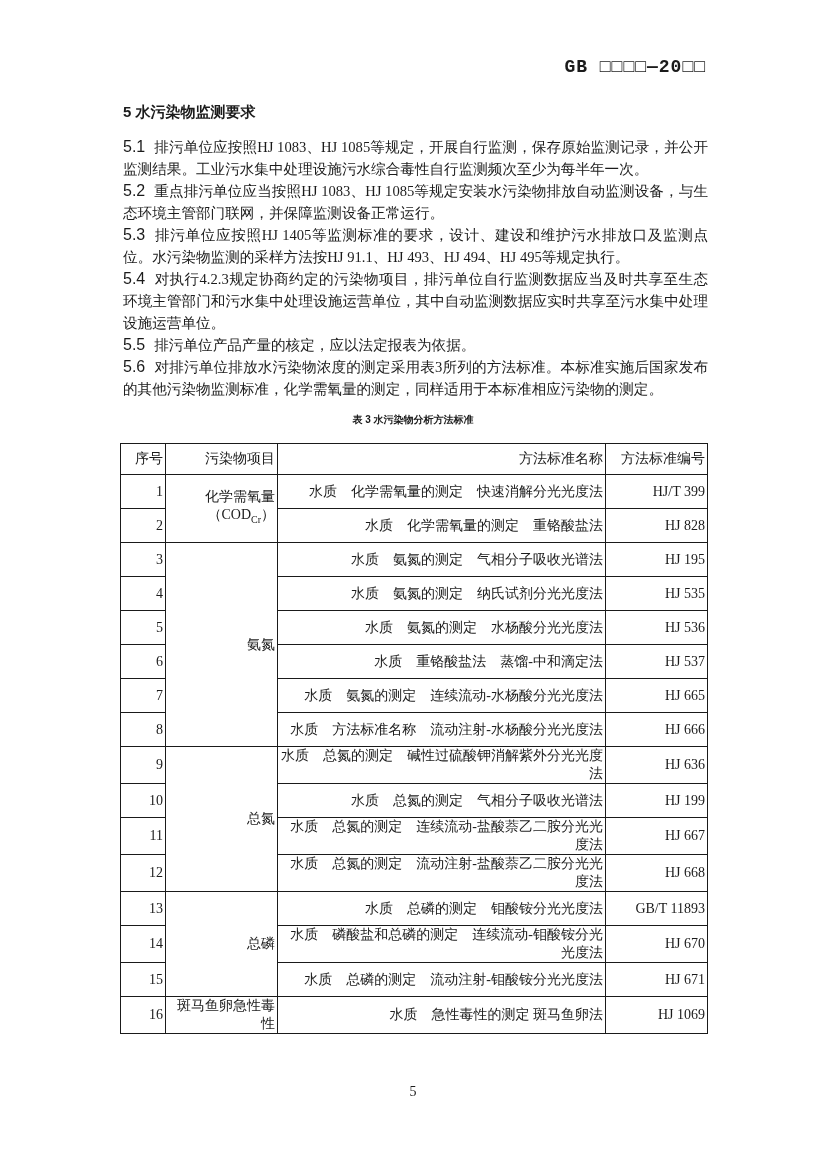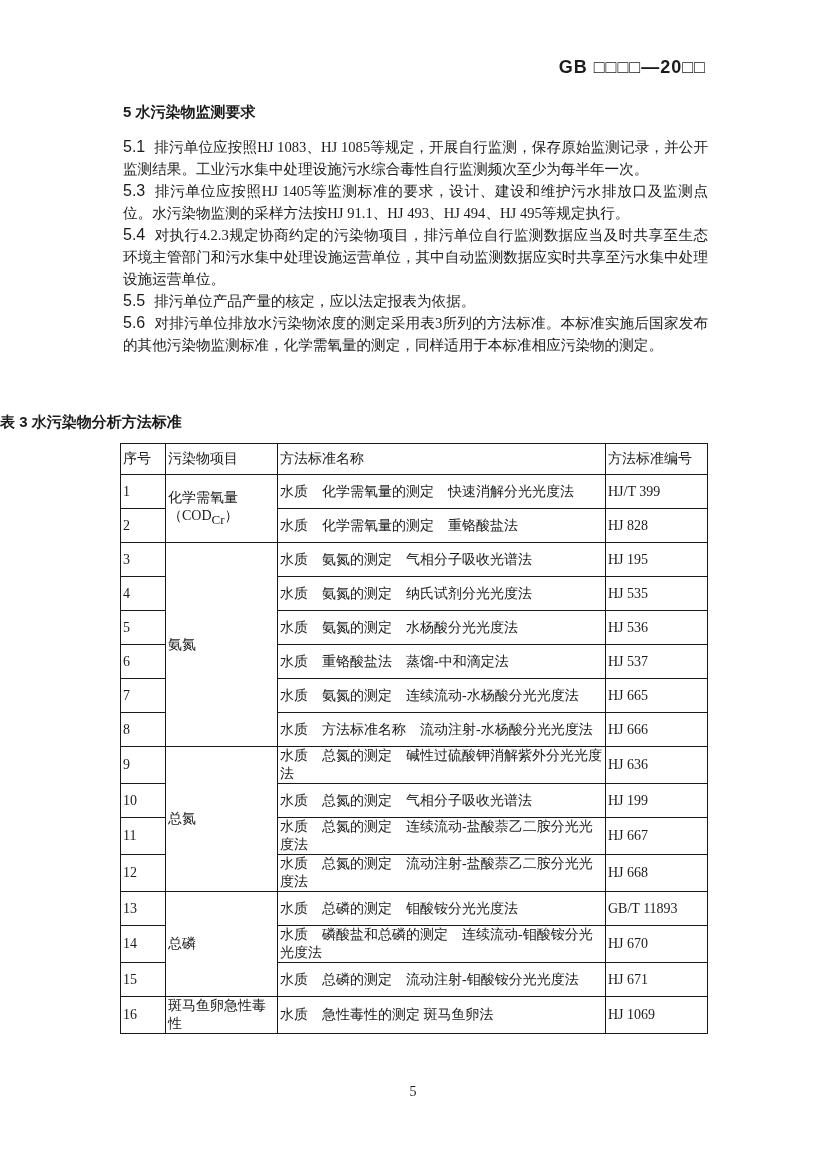--- a/index.html
+++ b/index.html
@@ -11,21 +11,21 @@
     margin: 0 auto;
     background: #ffffff;
     color: #1b1b1b;
     font-family: "Liberation Serif", "DejaVu Serif", serif;
     overflow: hidden;
   }
   .doc-header {
     position: absolute;
     top: 57px;
     right: 120px;
-    font-family: Liberation Sans, sans-serif;
+    font-family: Liberation Mono, monospace;
     font-weight: bold;
     font-size: 18px;
     letter-spacing: 1px;
   }
   .section-heading {
     position: absolute;
     top: 103px;
     left: 123px;
     font-family: "Liberation Sans", "DejaVu Sans", sans-serif;
     font-weight: bold;
@@ -46,70 +46,71 @@
   .clause-num {
     font-family: "Liberation Sans", "DejaVu Sans", sans-serif;
     font-size: 16px;
     margin-right: 9px;
   }
   .table-title {
     position: absolute;
     top: 413px;
     left: 0;
     width: 100%;
-    text-align: left;
+    text-align: center;
     font-family: "Liberation Sans", "DejaVu Sans", sans-serif;
     font-weight: bold;
-    font-size: 15px;
+    font-size: 10px;
   }
   table.methods {
     position: absolute;
     top: 443px;
     left: 120px;
     width: 587px;
     border-collapse: collapse;
     table-layout: fixed;
     font-size: 14px;
   }
   table.methods th, table.methods td {
     border: 1px solid #1a1a1a;
     font-weight: normal;
     vertical-align: middle;
-    text-align: left;
+    text-align: right;
     padding: 0 2px;
   }
   table.methods thead tr { height: 31px; }
   table.methods tbody tr { height: 34px; }
   col.c-no   { width: 45px; }
   col.c-pol  { width: 112px; }
   col.c-name { width: 328px; }
   col.c-code { width: 102px; }
   td.method { text-align: left; padding-left: 3px; padding-right: 3px; }
   td.pollutant { line-height: 18px; }
-  td.pollutant sub { font-size: 13px; vertical-align: sub; }
+  td.pollutant sub { font-size: 10px; vertical-align: sub; }
   .page-number {
     position: absolute;
     top: 1084px;
     left: 0;
     width: 100%;
     text-align: center;
     font-size: 14px;
   }
 </style>
 </head>
 <body>
 
 <div class="page">
 
   <div class="doc-header">GB □□□□—20□□</div>
 
   <div class="section-heading">5 水污染物监测要求</div>
 
   <div class="clauses">
     <p><span class="clause-num">5.1</span><span>排污单位应按照HJ 1083、HJ 1085等规定，开展自行监测，保存原始监测记录，并公开监测结果。工业污水集中处理设施污水综合毒性自行监测频次至少为每半年一次。</span></p>
+    <p><span class="clause-num">5.2</span><span>重点排污单位应当按照HJ 1083、HJ 1085等规定安装水污染物排放自动监测设备，与生态环境主管部门联网，并保障监测设备正常运行。</span></p>
     <p><span class="clause-num">5.3</span><span>排污单位应按照HJ 1405等监测标准的要求，设计、建设和维护污水排放口及监测点位。水污染物监测的采样方法按HJ 91.1、HJ 493、HJ 494、HJ 495等规定执行。</span></p>
     <p><span class="clause-num">5.4</span><span>对执行4.2.3规定协商约定的污染物项目，排污单位自行监测数据应当及时共享至生态环境主管部门和污水集中处理设施运营单位，其中自动监测数据应实时共享至污水集中处理设施运营单位。</span></p>
     <p><span class="clause-num">5.5</span><span>排污单位产品产量的核定，应以法定报表为依据。</span></p>
     <p><span class="clause-num">5.6</span><span>对排污单位排放水污染物浓度的测定采用表3所列的方法标准。本标准实施后国家发布的其他污染物监测标准，化学需氧量的测定，同样适用于本标准相应污染物的测定。</span></p>
   </div>
 
   <div class="table-title">表 3 水污染物分析方法标准</div>
 
   <table class="methods">
     <colgroup>

